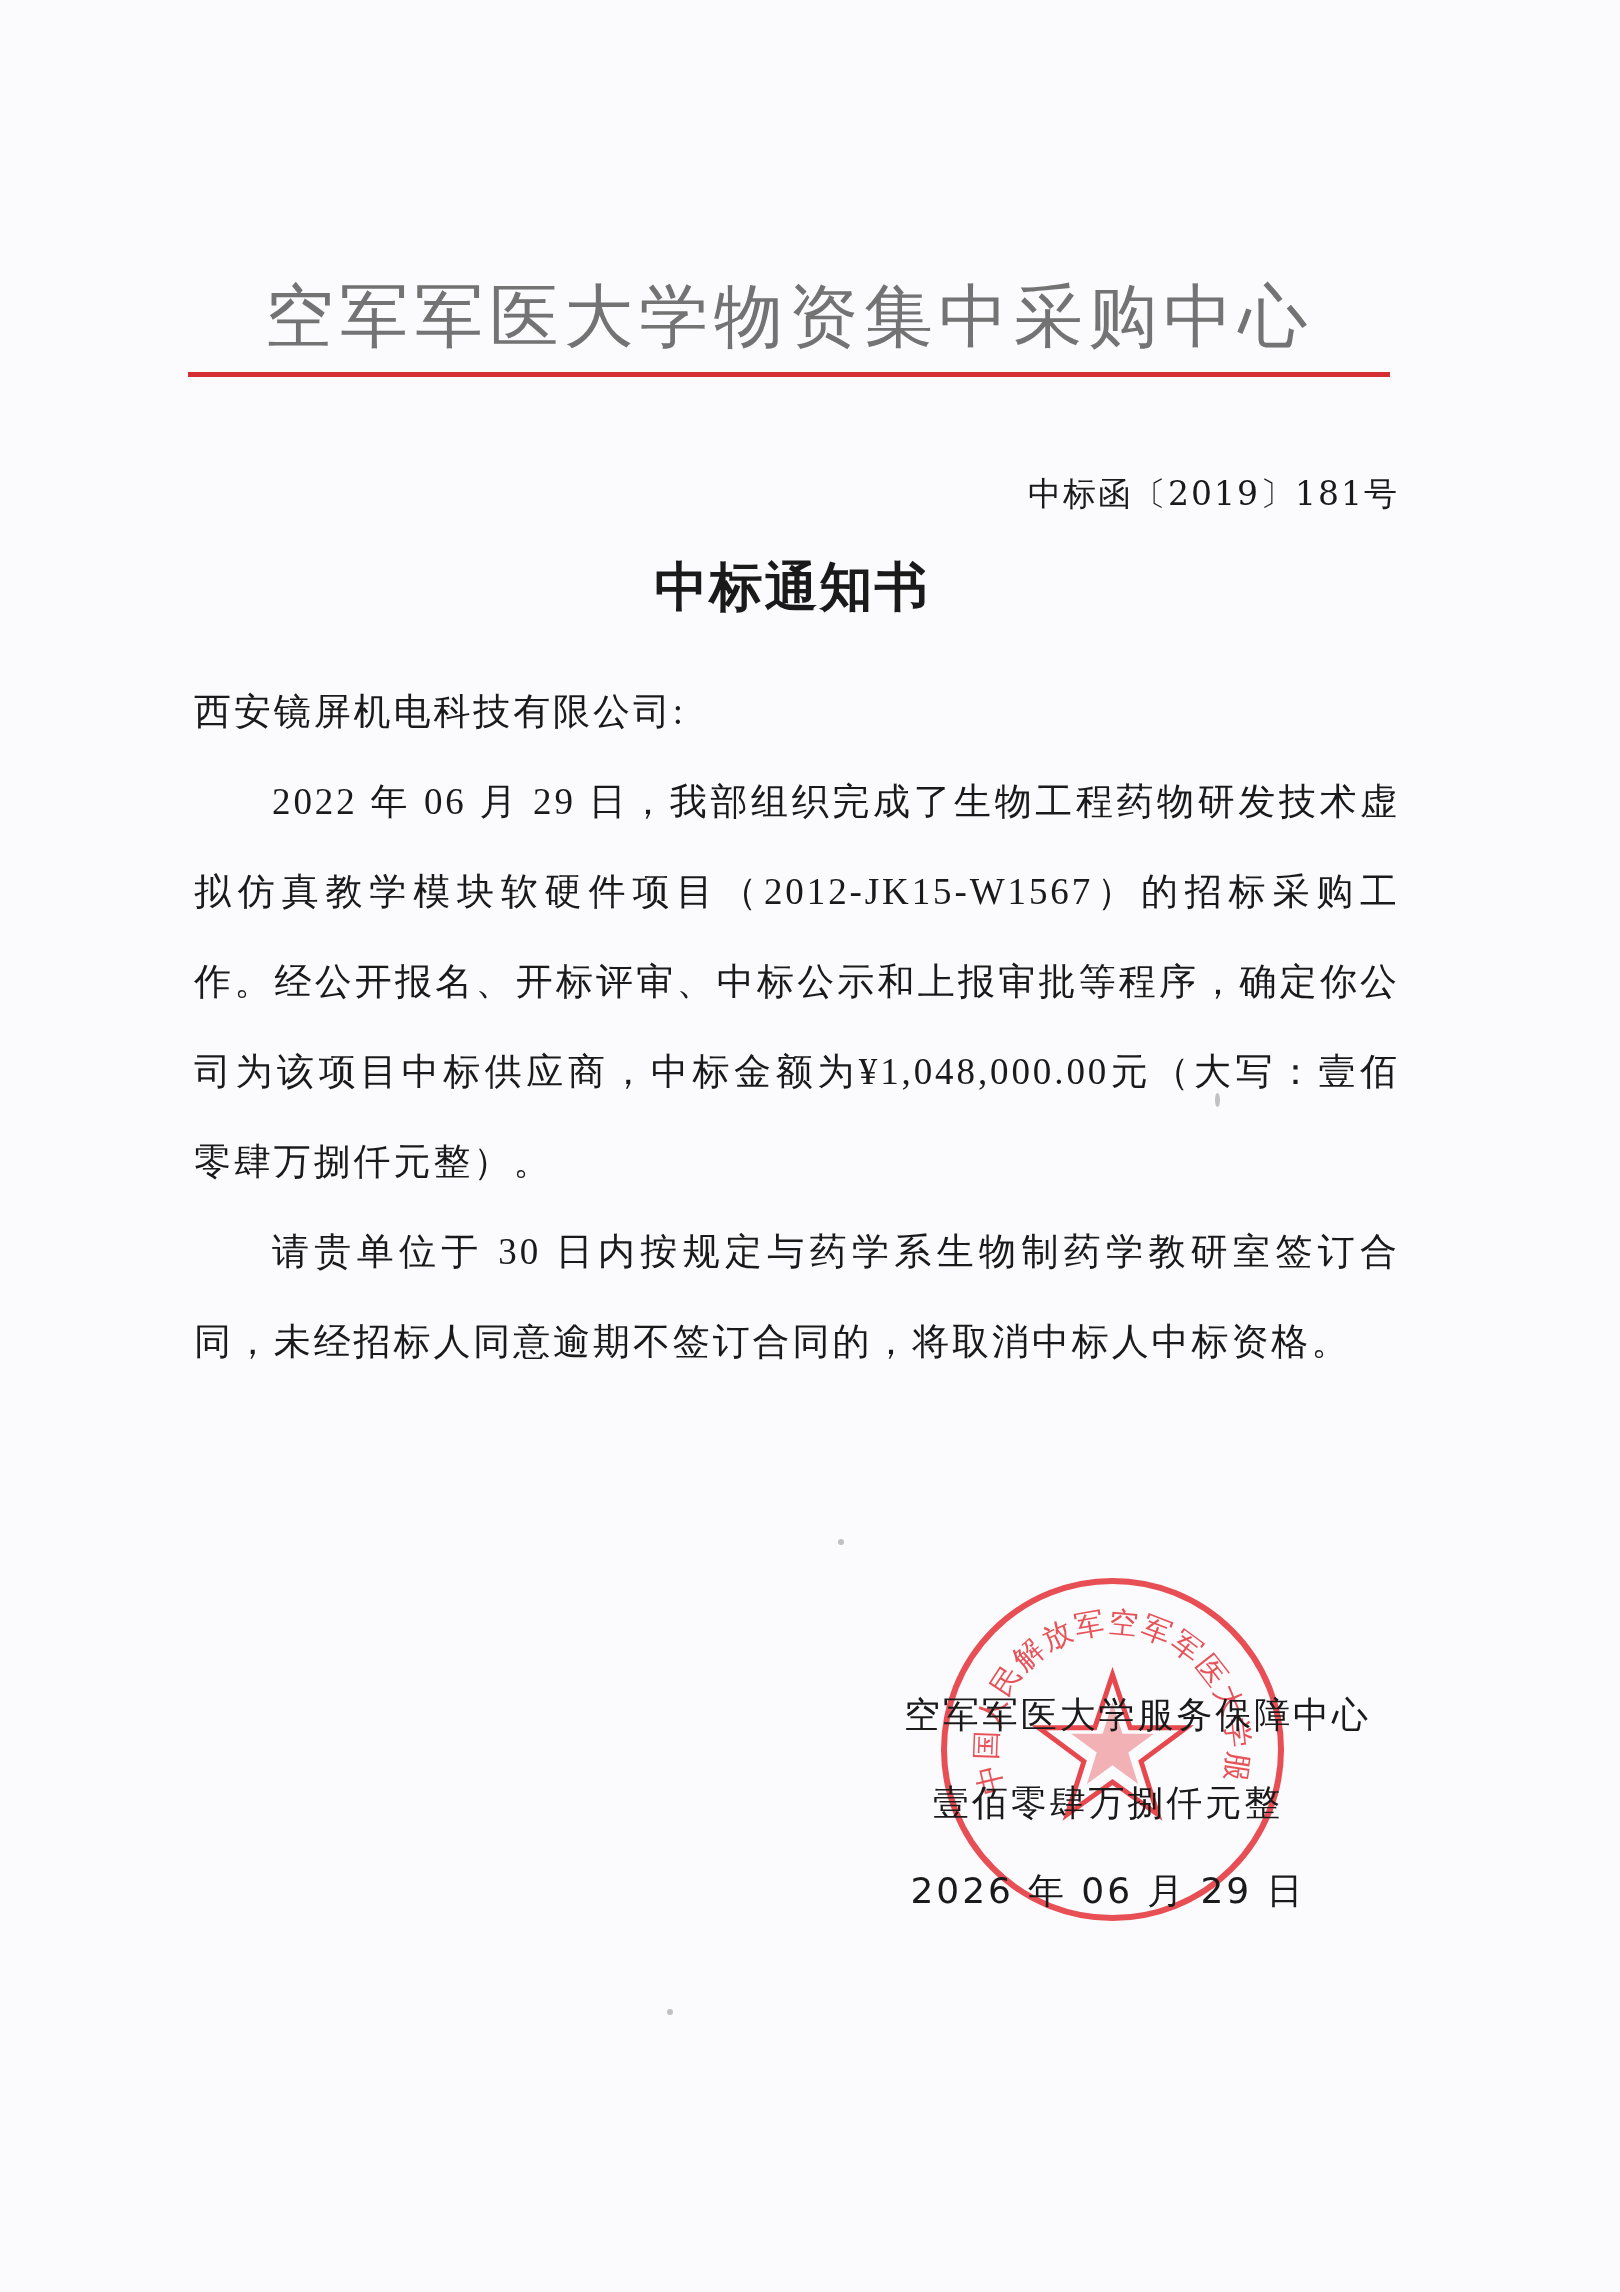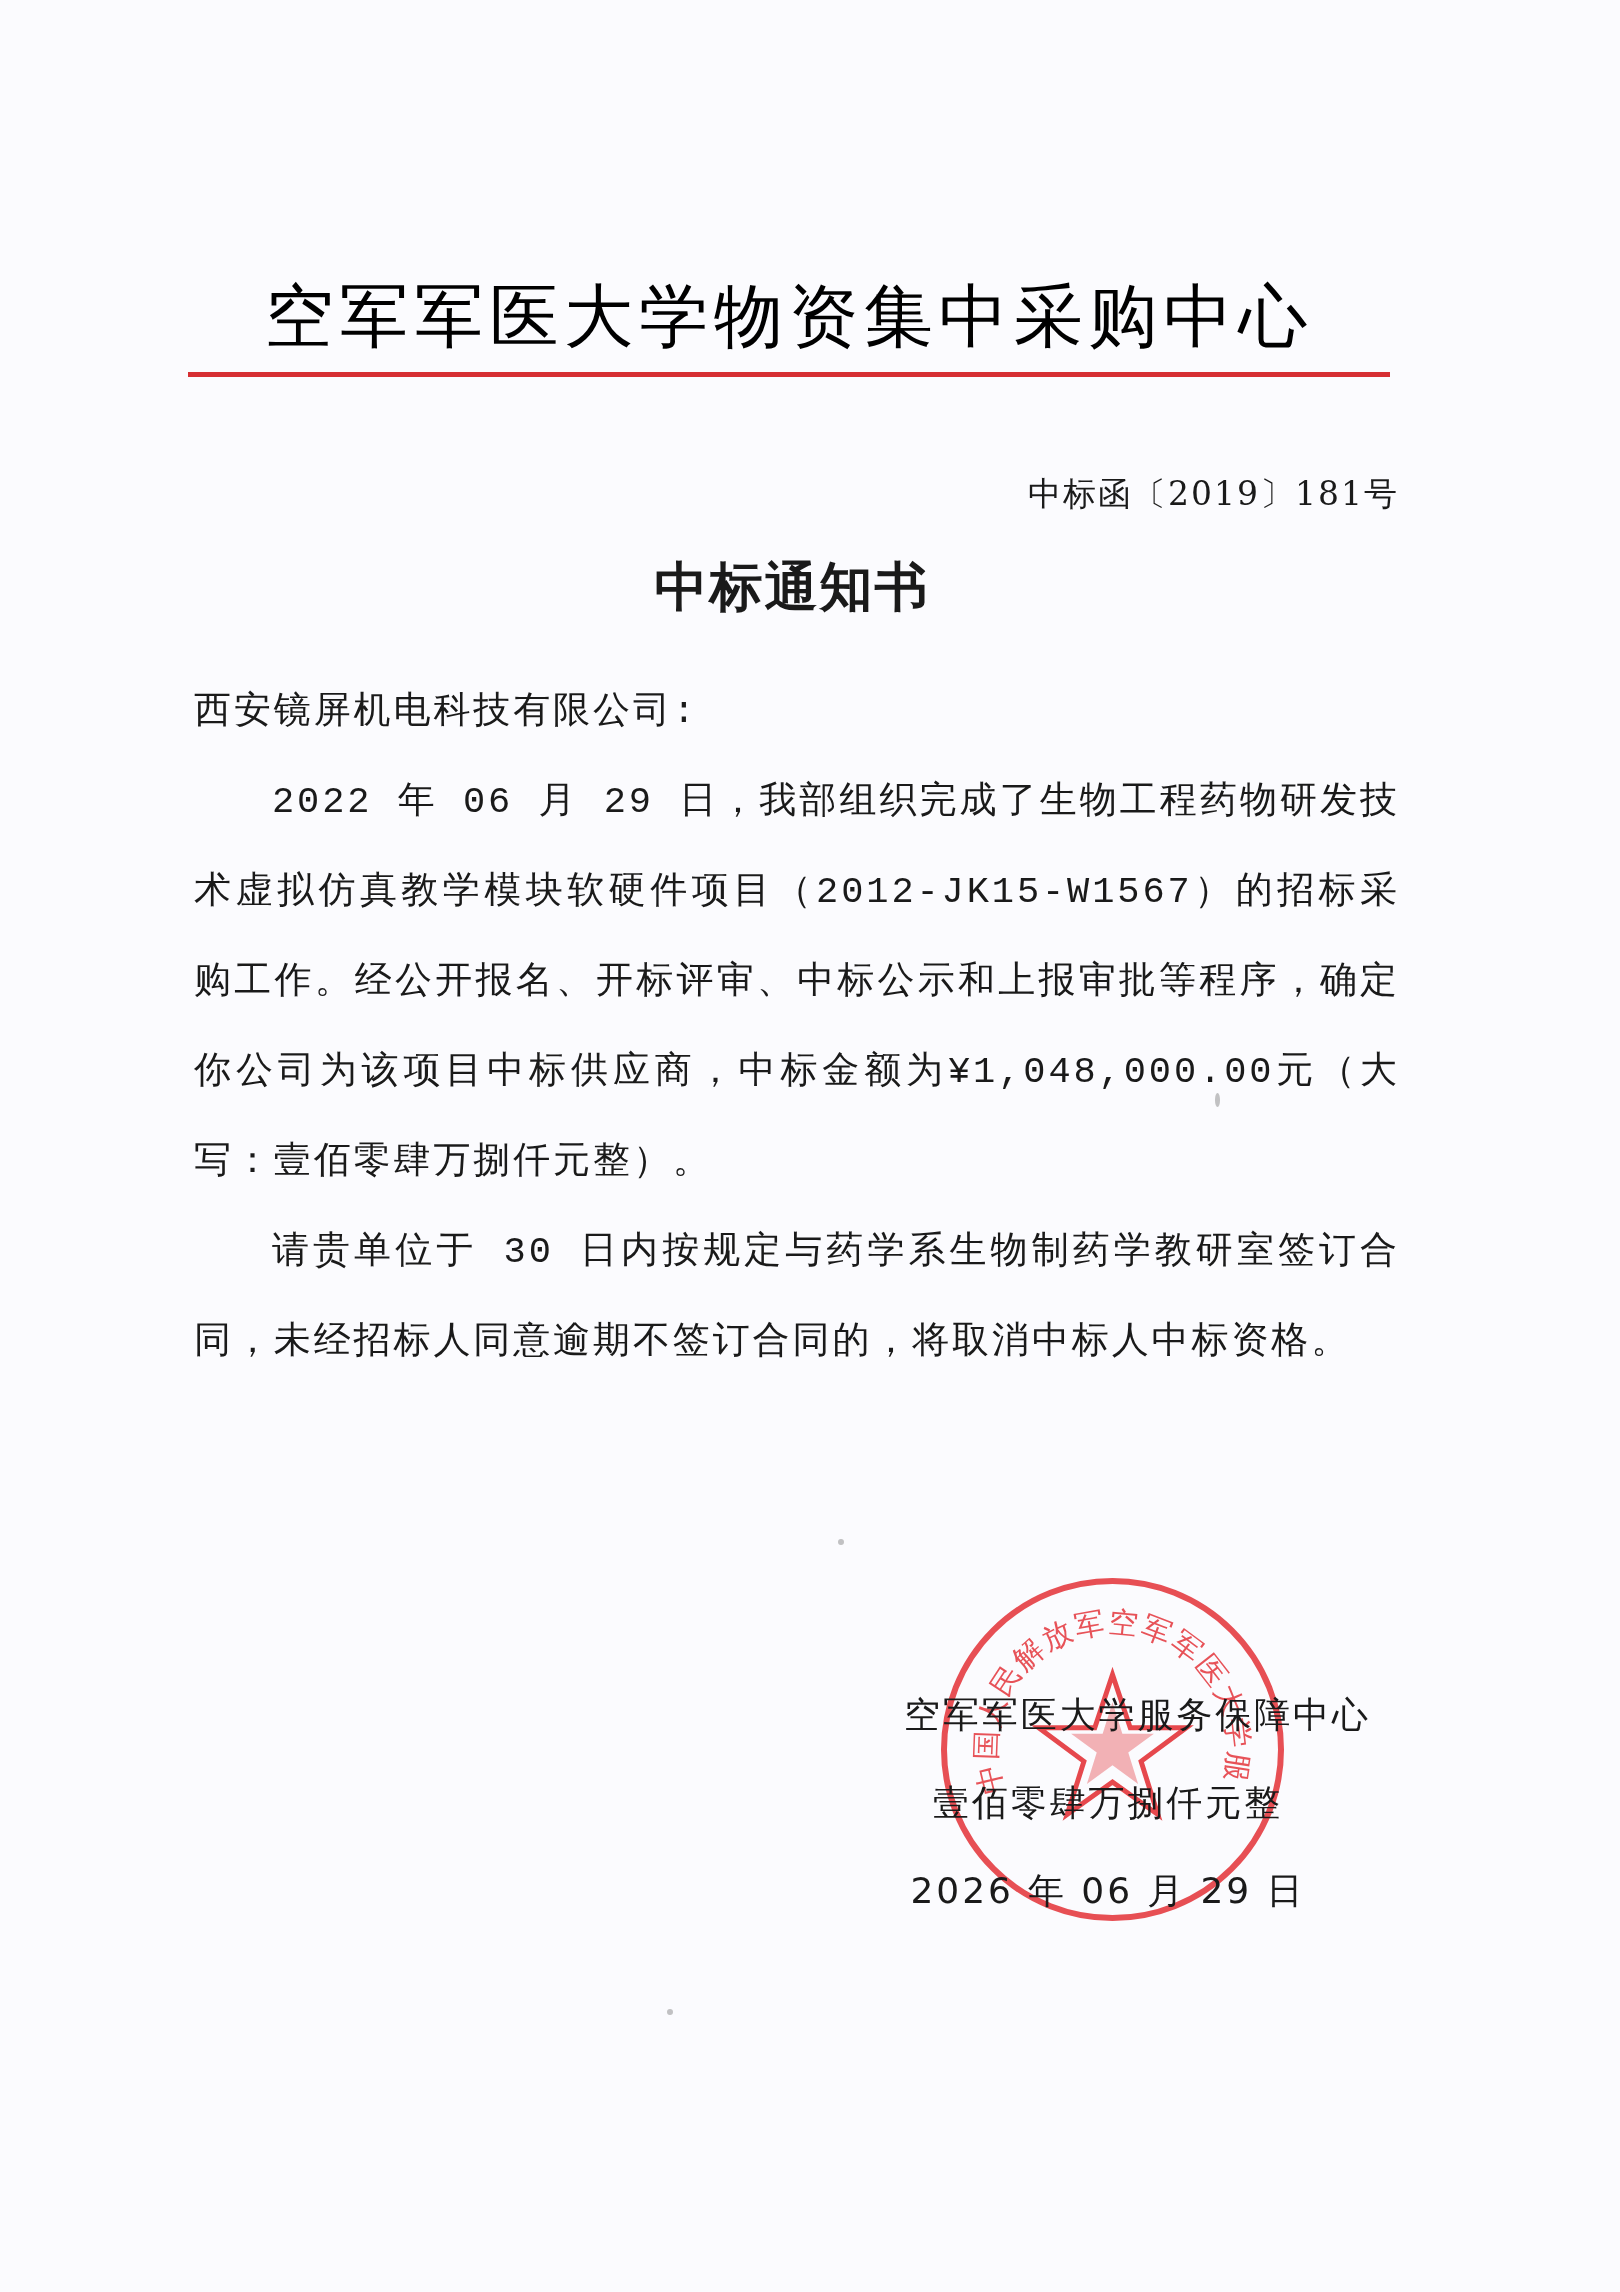--- a/index.html
+++ b/index.html
@@ -9,21 +9,21 @@
     position: relative;
     overflow: hidden;
     font-family: "DejaVu Serif", "Liberation Serif", serif;
     color: #1a1a1a;
   }
   .page { position: absolute; inset: 0; }
   .masthead {
     position: absolute; left: 186px; top: 272px; width: 1206px;
     text-align: center;
     font-size: 69px; line-height: 88px;
-    color: #000000;
+    color: #737373;
     letter-spacing: 5.9px;
     font-family: "DejaVu Serif", serif;
   }
   .red-rule {
     position: absolute; left: 188px; top: 372px; width: 1202px; height: 4.9px;
     background: #d62f33;
   }
   .doc-number {
     position: absolute; right: 221px; top: 469px;
     font-size: 33px; line-height: 49px; letter-spacing: 2px;
@@ -31,21 +31,21 @@
   .doc-title {
     position: absolute; left: 0; width: 1584px; top: 547px;
     text-align: center;
     font-size: 53px; line-height: 78px; font-weight: bold;
     letter-spacing: 2px;
   }
   .body-text {
     position: absolute; left: 194px; width: 1206px; top: 667px;
     font-size: 37px; line-height: 90px;
     letter-spacing: 2.9px;
-    font-family: Liberation Mono, monospace;
+    font-family: Liberation Serif, serif;
   }
   .body-text p { margin: 0; text-align: justify; }
   .indent { text-indent: 78px; }
   .sign {
     position: absolute; left: 863px; width: 549px; top: 1671px;
     text-align: center;
     font-size: 36px; line-height: 88px; letter-spacing: 2.9px;
     font-family: "DejaVu Sans", sans-serif;
     z-index: 2;
   }

